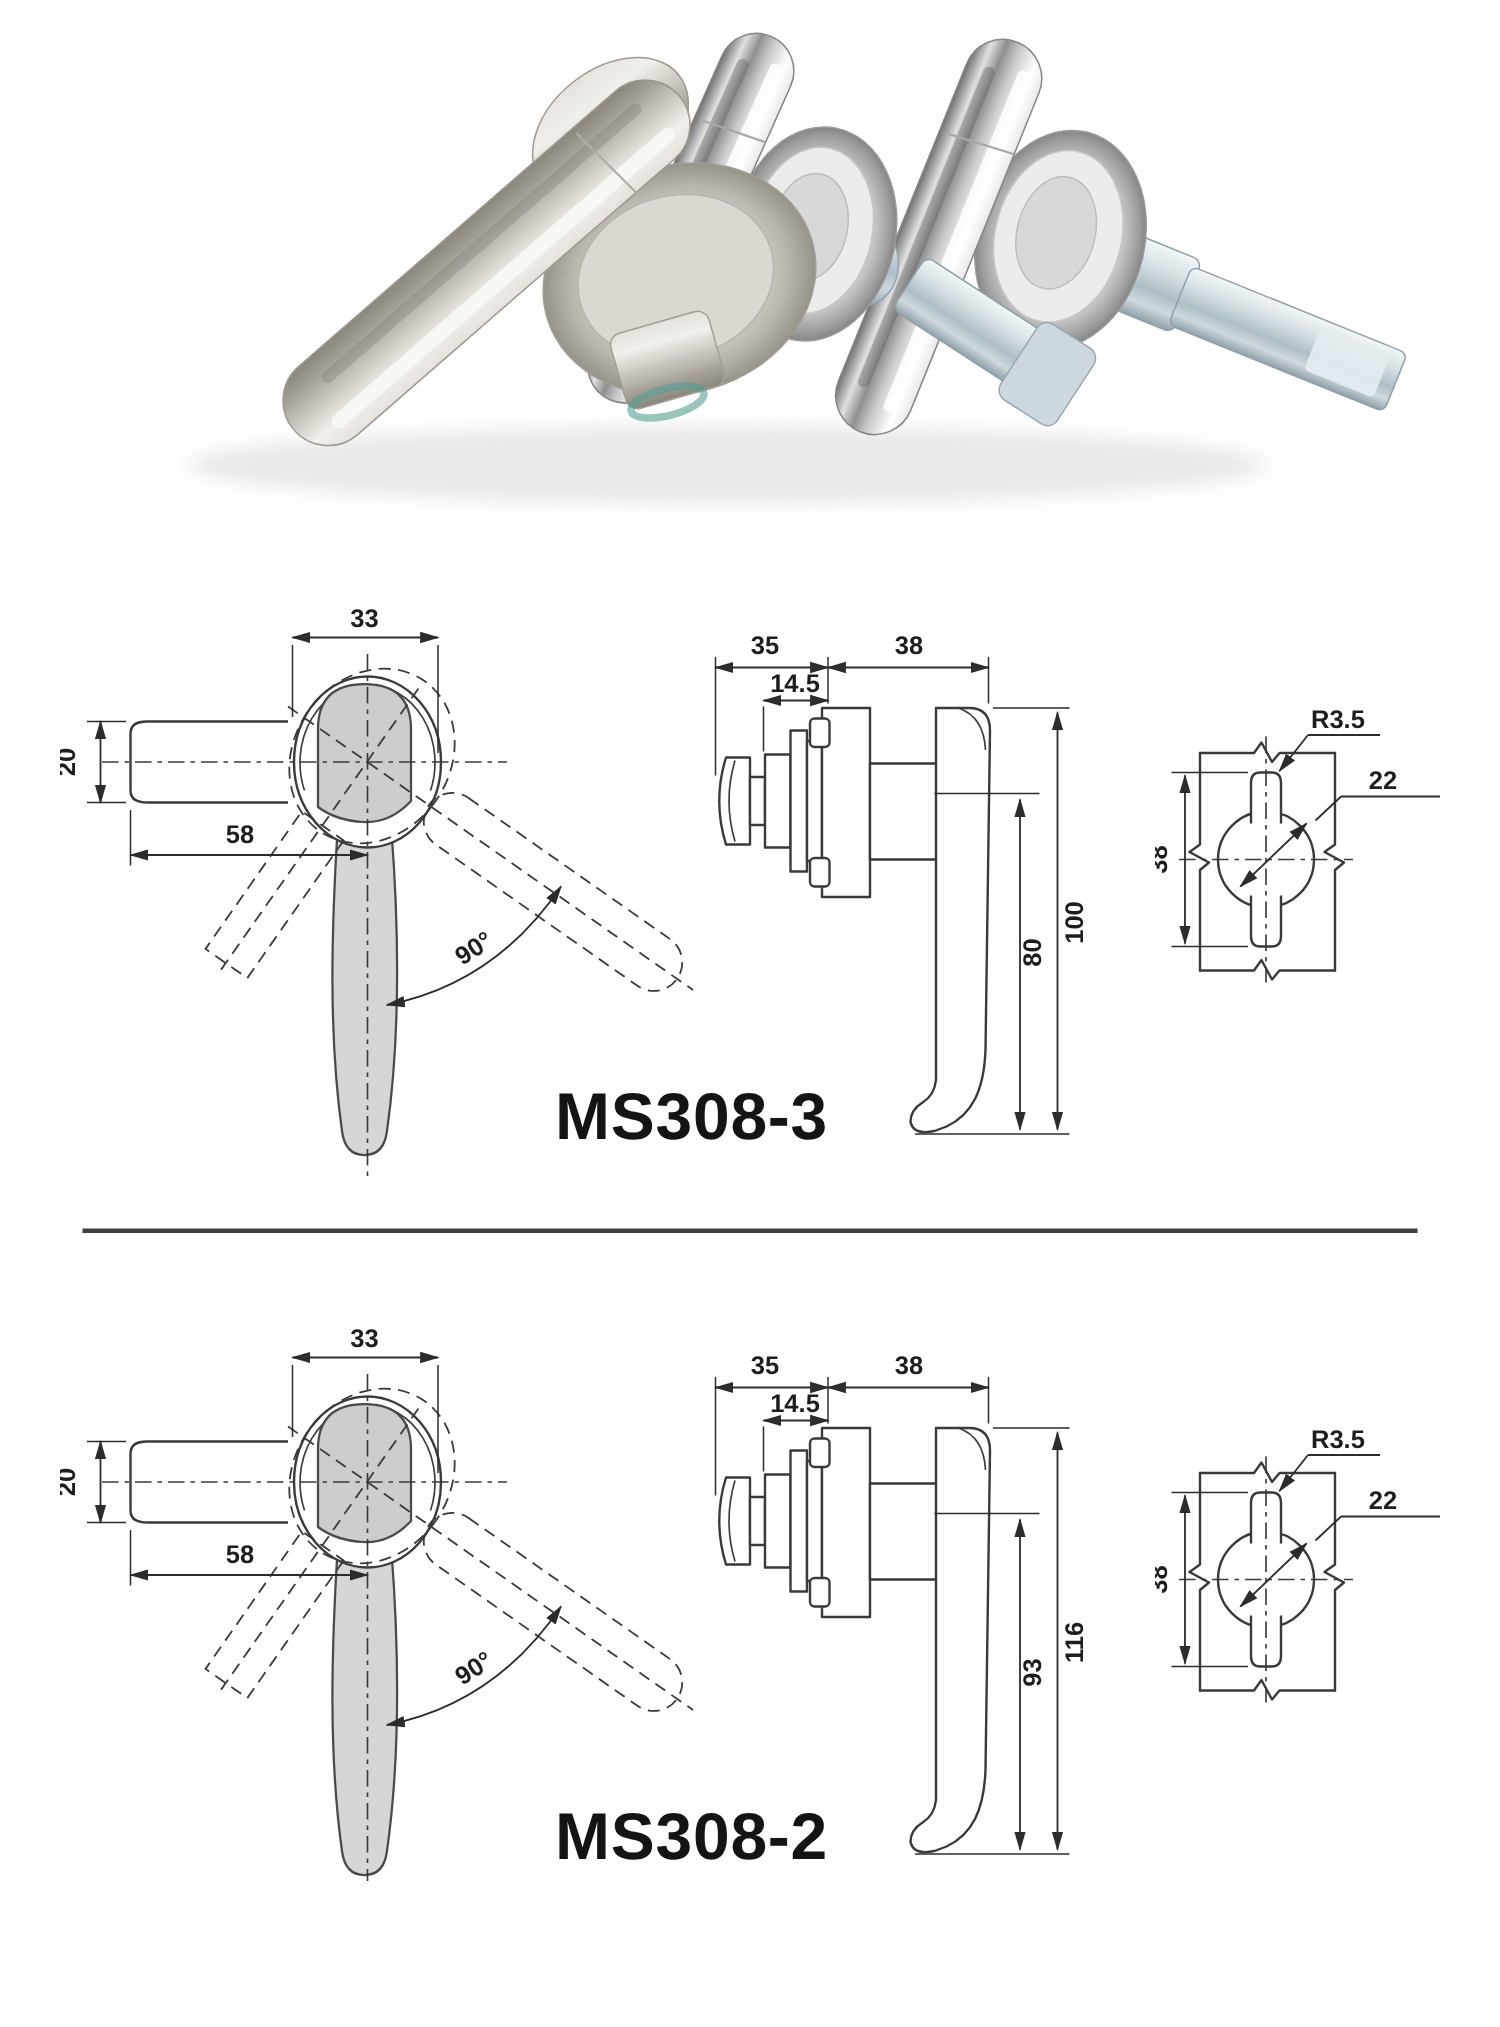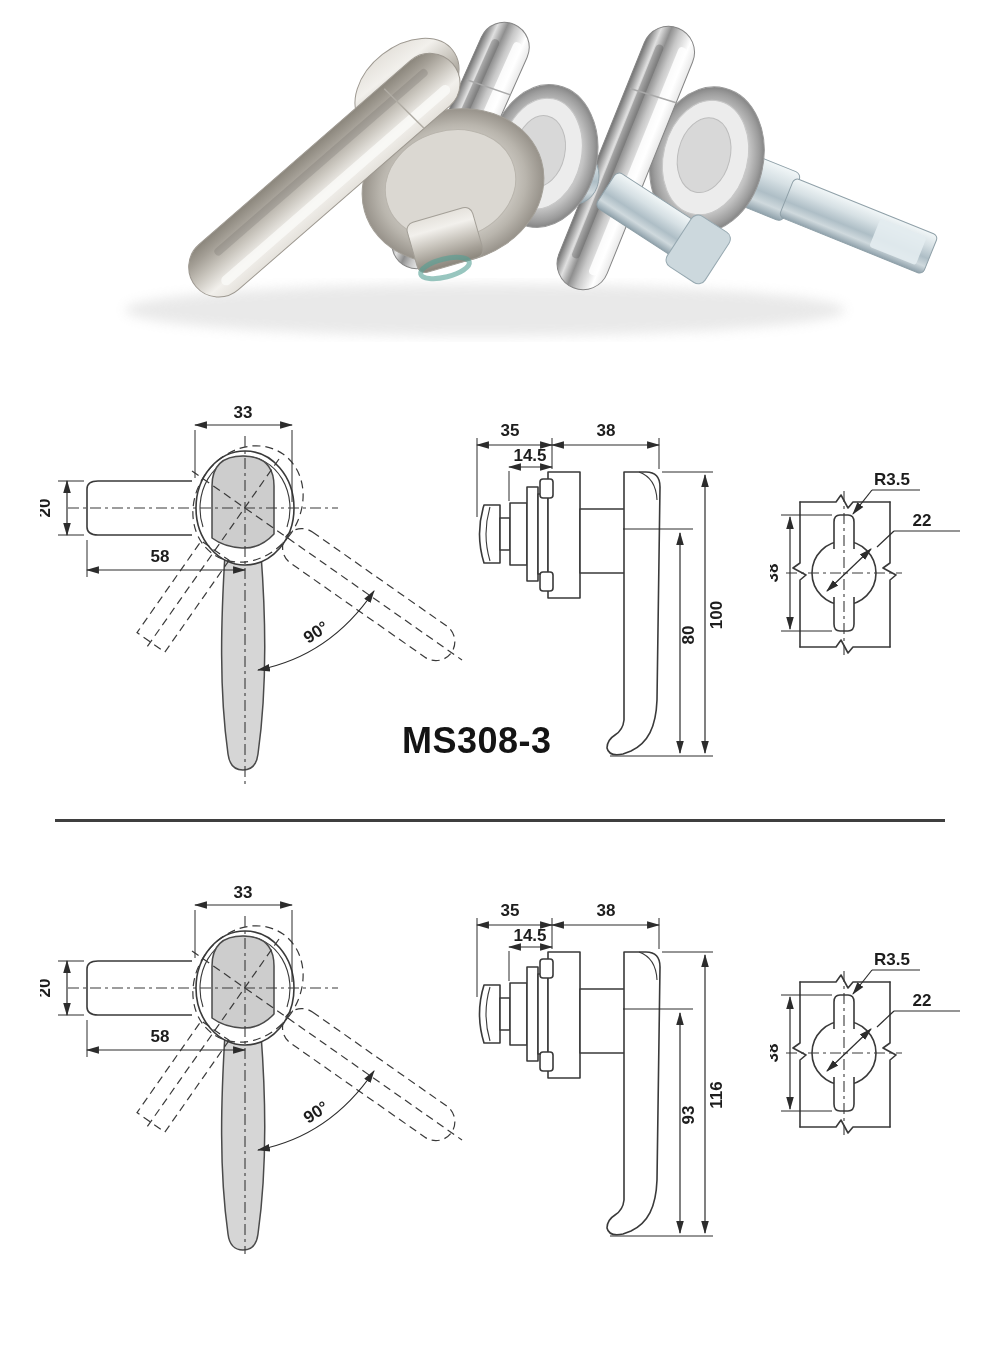--- a/index.html
+++ b/index.html
@@ -1,21 +1,21 @@
 <!DOCTYPE html>
 <html><head>
 <meta charset="utf-8">
 <style>
   html,body{margin:0;padding:0;background:#fff;}
   .canvas{position:relative;width:1000px;height:1254px;background:#ffffff;overflow:hidden;
           font-family:"Liberation Sans",sans-serif;}
   .abs{position:absolute;}
   svg text{font-family:"Liberation Sans",sans-serif;}
   .dimtxt{font-weight:700;font-size:17px;fill:#1d1d1d;}
-  .model-label{position:absolute;font-size:36px;font-weight:700;color:#141414;letter-spacing:.5px;margin-left:32px;}
+  .model-label{position:absolute;font-size:44px;font-weight:700;color:#141414;letter-spacing:.5px;}
   .divider{position:absolute;background:#3f3f3f;}
   
   .ln {stroke:#3a3a3a;stroke-width:1.6;fill:none;stroke-linecap:round;stroke-linejoin:round;}
   .lnf{stroke:#3a3a3a;stroke-width:1.6;fill:#ffffff;stroke-linejoin:round;}
   .gray{stroke:#4a4a4a;stroke-width:1.5;fill:#d6d6d6;stroke-linejoin:round;}
   .gray2{stroke:#4a4a4a;stroke-width:1.5;fill:#cdcdcd;stroke-linejoin:round;}
   .dash{stroke:#3a3a3a;stroke-width:1.2;fill:none;stroke-dasharray:8 5;}
   .cl{stroke:#3a3a3a;stroke-width:1.1;fill:none;stroke-dasharray:11 4 3 4;}
   .dim{stroke:#2c2c2c;stroke-width:1.2;fill:none;}
   .wit{stroke:#2c2c2c;stroke-width:1;fill:none;}
@@ -375,14 +375,15 @@
       <text class="dimtxt" x="104" y="40">R3.5</text>
     </g>
     <g>
       <line class="dim" x1="124" y1="86" x2="190" y2="86"></line>
       <line class="dim" x1="124" y1="86" x2="107" y2="102"></line>
       <line class="dim" x1="57" y1="146" x2="101" y2="104" marker-start="url(#arw)" marker-end="url(#arw)"></line>
       <text class="dimtxt" x="152" y="81" text-anchor="middle">22</text>
     </g>
   </svg>
 
+  <div class="model-label" style="left:370px;top:1200px">MS308-2</div>
 
 </div>
 
 </body></html>

